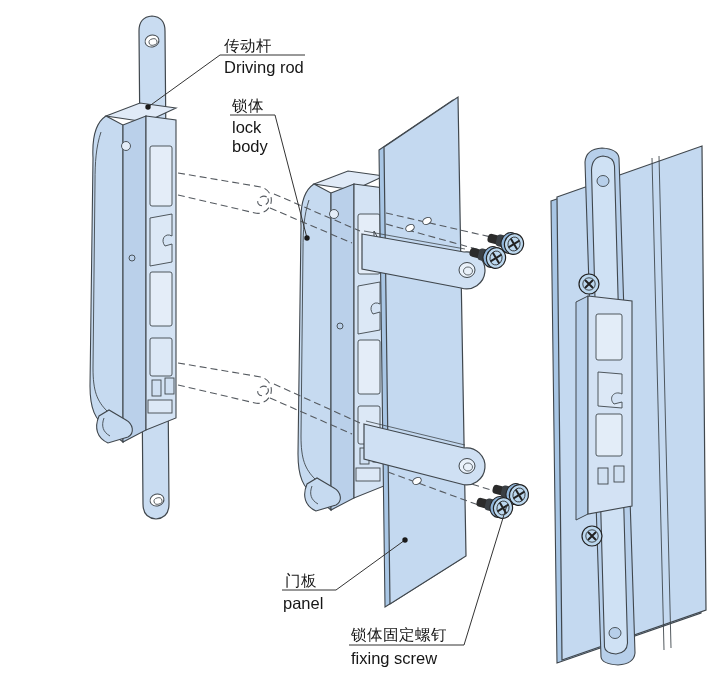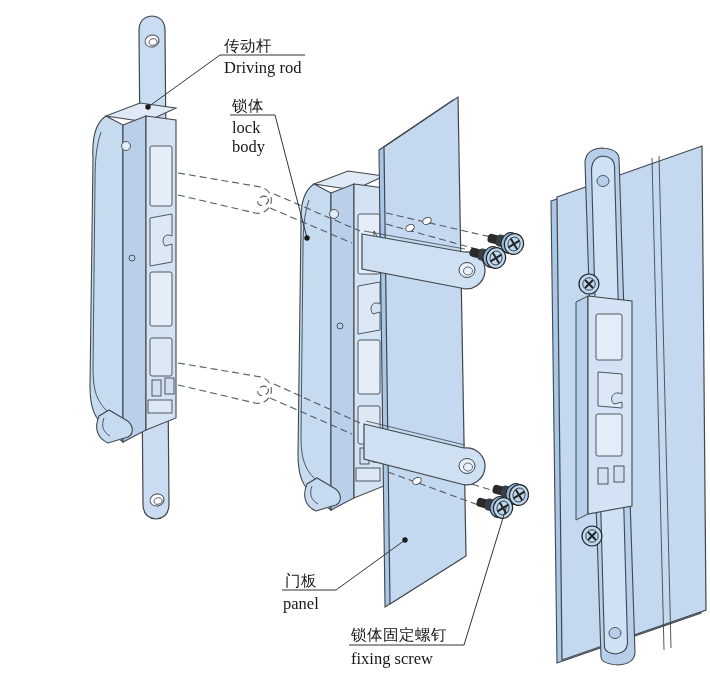--- a/index.html
+++ b/index.html
@@ -1,17 +1,17 @@
 <!DOCTYPE html>
 <html><head>
 <meta charset="utf-8">
 <style>
   html,body{margin:0;padding:0;background:#ffffff;}
   .stage{position:relative;width:710px;height:692px;background:#fff;overflow:hidden;
-         font-family:Liberation Serif, serif;}
+         font-family:Liberation Sans, sans-serif;}
   svg{display:block}
   text{fill:#161616;}
   .zh{font-size:15.5px;letter-spacing:.5px;}
   .en{font-size:16.5px;}
 </style>
 </head>
 <body>
 
 <div class="stage">
 <svg width="710" height="692" viewBox="0 0 710 692">

